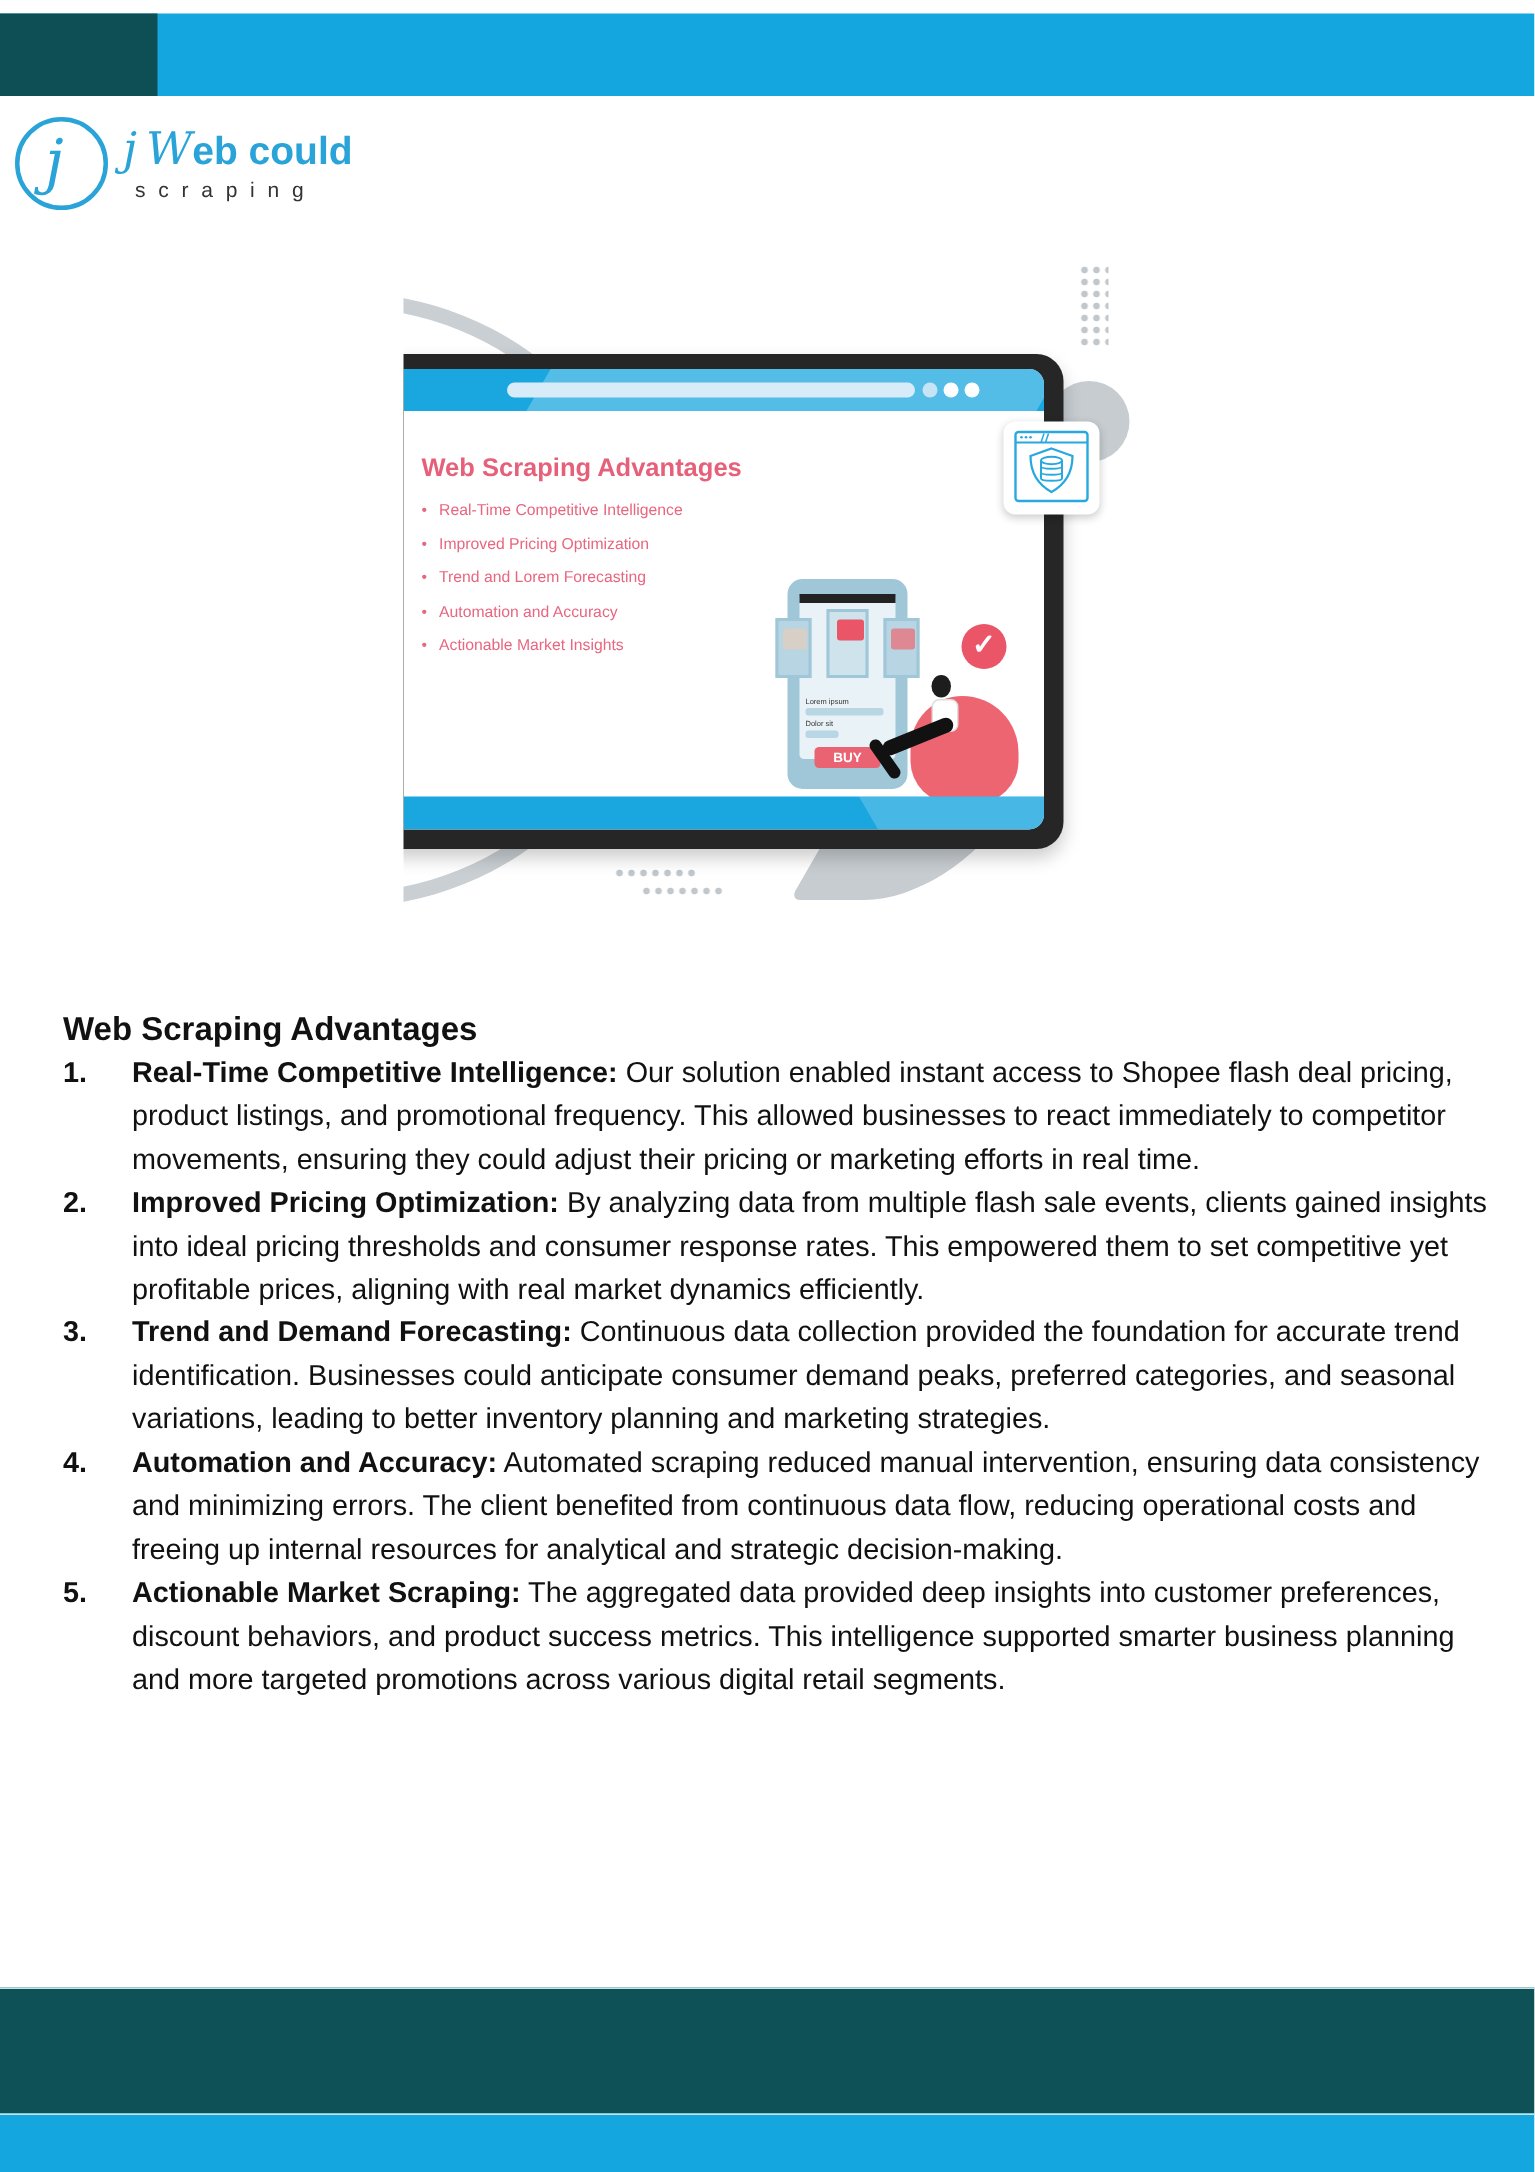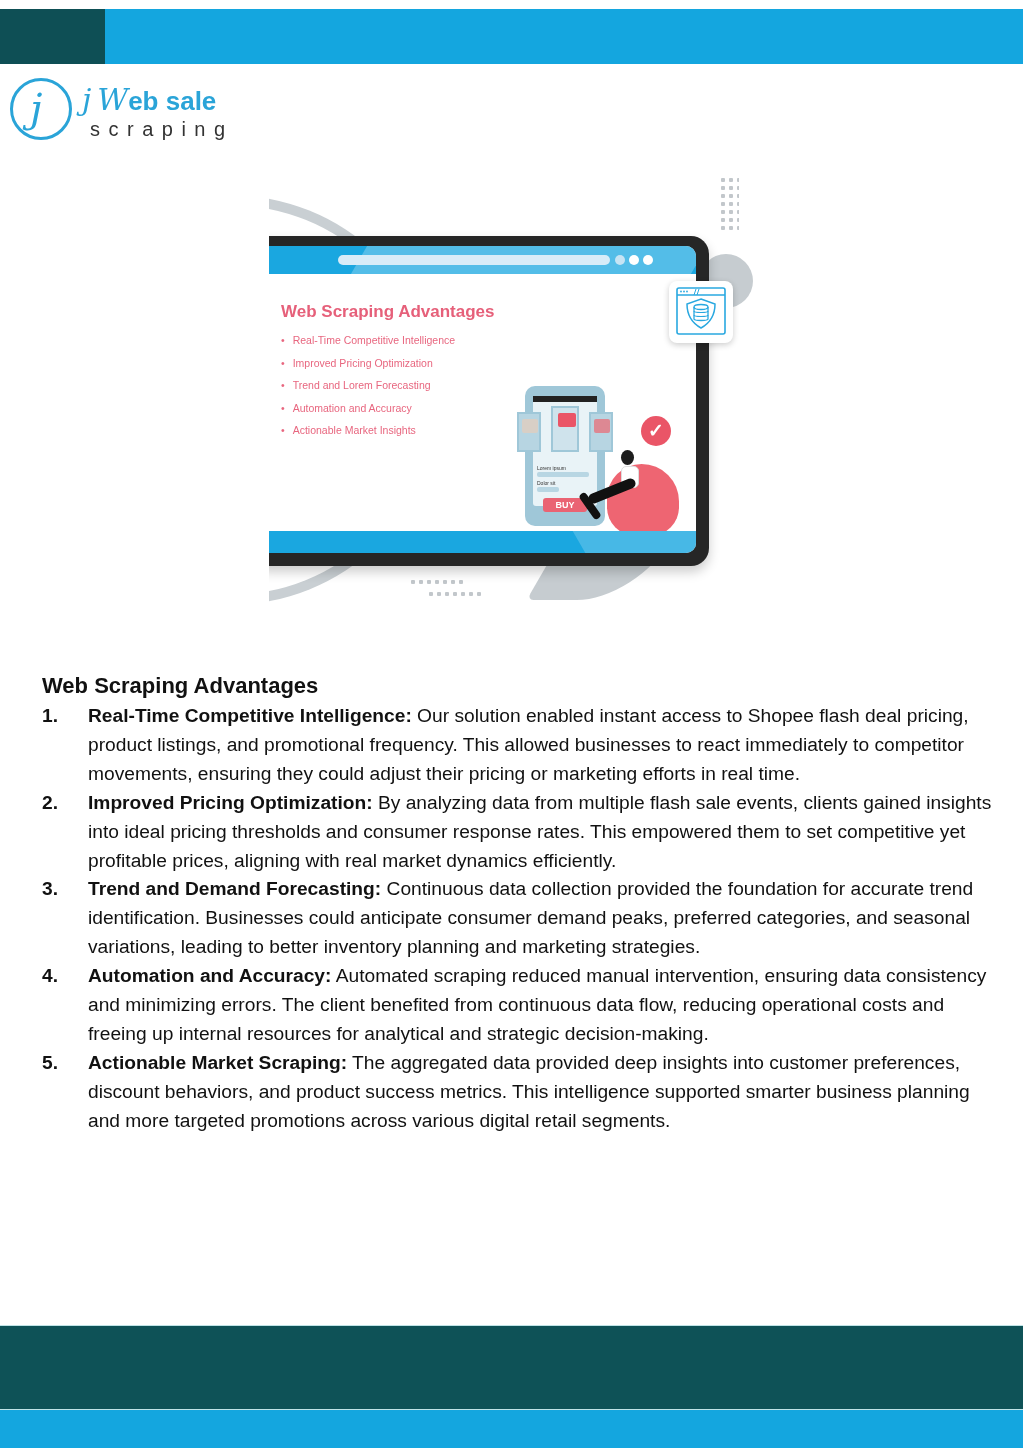--- a/index.html
+++ b/index.html
@@ -7,21 +7,21 @@
     body { position: relative; font-family: "Liberation Sans", sans-serif; color: #111; }
 
     .top-band { position: absolute; left: 0; top: 9px; width: 1023px; height: 55px; background: #14a6df; }
     .top-band .dark { position: absolute; left: 0; top: 0; width: 105px; height: 55px; background: #0e4f55; }
 
     .logo { position: absolute; left: 8px; top: 76px; width: 220px; height: 70px; }
     .logo-circle { position: absolute; left: 2px; top: 2px; width: 62px; height: 62px; border: 3px solid #2aa4d8; border-radius: 50%; }
     .logo-j { position: absolute; left: 22px; top: 8px; color: #2aa4d8; font-family: "DejaVu Serif", serif; font-size: 40px; font-style: italic; line-height: 48px; }
     .logo-word { position: absolute; left: 74px; top: 6px; color: #2aa4d8; font-size: 26px; font-weight: bold; letter-spacing: 0px; white-space: nowrap; }
     .logo-word .w { font-family: "DejaVu Serif", serif; font-style: italic; font-weight: normal; font-size: 30px; }
-    .logo-sub { position: absolute; left: 82px; top: 42px; color: #333; font-size: 20px; letter-spacing: 8.5px; white-space: nowrap; }
+    .logo-sub { position: absolute; left: 82px; top: 42px; color: #333; font-size: 14px; letter-spacing: 8.5px; white-space: nowrap; }
 
     
     .illus { position: absolute; left: 269px; top: 170px; width: 500px; height: 445px; overflow: hidden; }
     .arc-big { position: absolute; left: -250px; top: 25px; width: 420px; height: 410px; border: 10px solid #c9cfd3; border-radius: 50%; border-left-color: transparent; border-bottom-color: #c9cfd3; }
     .grey-circle { position: absolute; left: 430px; top: 84px; width: 54px; height: 54px; background: #c6ccd0; border-radius: 50%; }
     .grey-wedge { position: absolute; left: 275px; top: 370px; width: 110px; height: 60px; background: #c6ccd0; border-radius: 0 0 90px 10px; transform: skewX(-30deg); }
     .dots-v { position: absolute; left: 450px; top: 6px; width: 20px; height: 55px;
       background-image: radial-gradient(circle, #c2c7cb 2px, transparent 2.5px); background-size: 8px 8px; }
     .dots-h1 { position: absolute; left: 140px; top: 408px; width: 56px; height: 8px;
       background-image: radial-gradient(circle, #c2c7cb 2px, transparent 2.5px); background-size: 8px 8px; }
@@ -73,21 +73,21 @@
 </head>
 <body>
 
 <div class="top-band">
   <div class="dark"></div>
 </div>
 
 <div class="logo">
   <div class="logo-circle"></div>
   <span class="logo-j">j</span>
-  <span class="logo-word"><span class="w" style="font-style:italic;font-weight:normal;font-size:30px;margin-right:6px;">j</span><span class="w">W</span><span>eb sale</span></span>
+  <span class="logo-word"><span class="w" style="font-style:italic;font-weight:normal;font-size:30px;margin-right:6px;">j</span><span class="w">W</span><span>eb could</span></span>
   <span class="logo-sub">scraping</span>
 </div>
 
 <div class="illus">
   <div class="arc-big"></div>
   <div class="grey-circle"></div>
   <div class="grey-wedge"></div>
   <div class="dots-v"></div>
   <div class="dots-h1"></div>
   <div class="dots-h2"></div>

